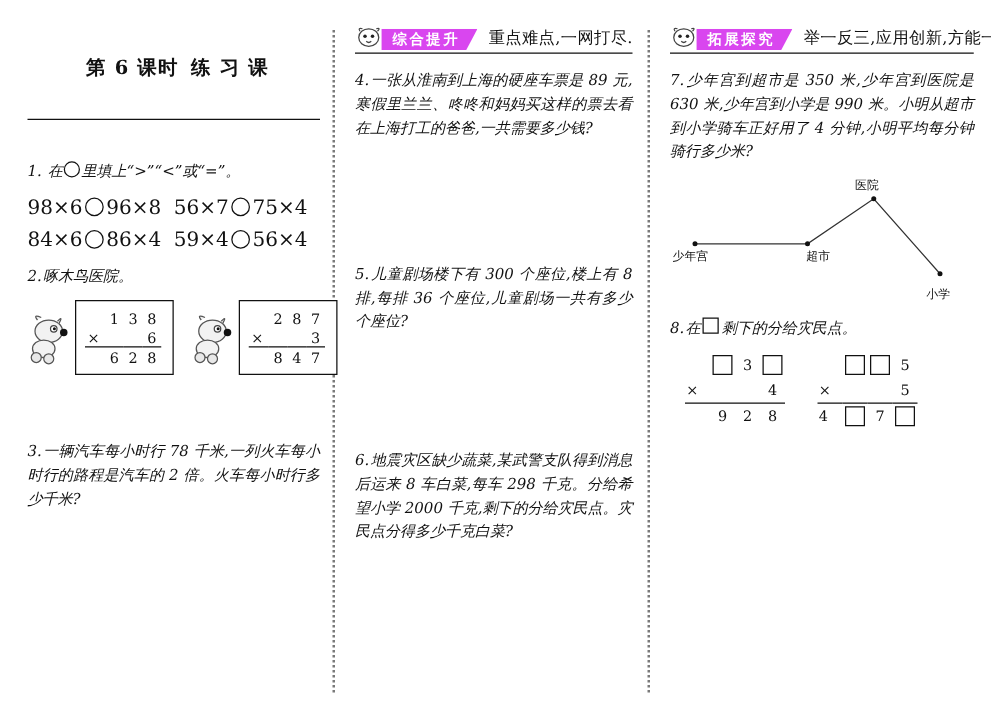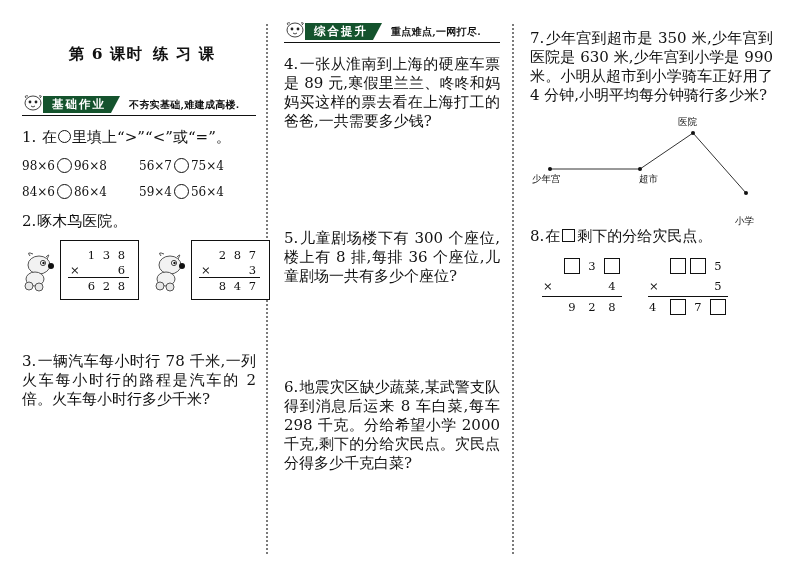--- a/index.html
+++ b/index.html
@@ -55,52 +55,53 @@
     height:18px;
   }
   .mascot{
     width:24px;height:20px;
     flex:none;
     position:relative;
     margin-right:-3px;
   }
   .mascot svg{display:block;}
   .badge{
-    background:#14532d;
+    background:#d946ef;
     color:#fff;
     font-size:11.5px;
     font-weight:bold;
     letter-spacing:2px;
     padding:2px 14px 2px 9px;
     line-height:13px;
     position:relative;
     font-family:"DejaVu Sans","Liberation Sans",sans-serif;
     clip-path:polygon(0 0,100% 0,calc(100% - 9px) 100%,0 100%);
     white-space:nowrap;
   }
   .badge-sub{
-    font-size:10px;
-    font-weight:bold;
+    font-size:13px;
+    font-weight:normal;
     margin-left:9px;
     letter-spacing:0.3px;
     white-space:nowrap;
     align-self:flex-end;
     padding-bottom:1px;
   }
   .banner-rule{
     border-bottom:1.4px solid #111;
     margin-top:2px;
   }
 
   
   .q{
-    font-size:15px;
+    font-size:12px;
     line-height:19px;
     text-align:justify;
     margin-top:13px;
+    font-style:italic;
   }
   .q.tight{margin-top:11px;}
   .num{margin-right:1px;}
 
   .circ{
     display:inline-block;
     width:11px;height:11px;
     border:1.2px solid #111;
     border-radius:50%;
     vertical-align:-1px;
@@ -110,21 +111,21 @@
     display:inline-block;
     width:11px;height:11px;
     border:1.2px solid #111;
     vertical-align:-1px;
     margin:0 2px;
   }
 
   
   .cmp-row{
     display:flex;
-    font-size:12px;
+    font-size:16px;
     margin-top:11px;
     line-height:14px;
   }
   .cmp{
     width:50%;
     display:flex;align-items:center;
     white-space:nowrap;
   }
   .cmp .o{
     width:13px;height:13px;
@@ -203,34 +204,20 @@
 
 <div class="page">
 
   <div class="col col-left">
 
     <div class="sheet-title">
       <span>第 6 课时</span><span class="sp"></span><span>练 习 课</span>
     </div>
 
     <div class="banner">
-      <div class="banner-row">
-        <span class="mascot">
-          <svg width="24" height="20" viewBox="0 0 24 20">
-            <ellipse cx="11" cy="10" rx="8" ry="7" fill="#fff" stroke="#444" stroke-width="1"></ellipse>
-            <path d="M4 5 Q2 2 6 3" fill="none" stroke="#444" stroke-width="1"></path>
-            <path d="M18 5 Q21 2 17 3" fill="none" stroke="#444" stroke-width="1"></path>
-            <circle cx="8" cy="9" r="1.4" fill="#222"></circle>
-            <circle cx="14" cy="9" r="1.4" fill="#222"></circle>
-            <path d="M9 13 Q11 15 13 13" fill="none" stroke="#444" stroke-width="1"></path>
-          </svg>
-        </span>
-        <span class="badge">基础作业</span>
-        <span class="badge-sub">不夯实基础,难建成高楼.</span>
-      </div>
       <div class="banner-rule"></div>
     </div>
 
     <div class="q tight">
       <span class="num">1.</span>
       <span>在</span><span class="circ"></span><span>里填上“&gt;”“&lt;”或“=”。</span>
     </div>
 
     <div class="cmp-row">
       <div class="cmp">
@@ -385,37 +372,54 @@
     <div class="q" style="margin-top:92px;">
       <span class="num">6.</span><span>地震灾区缺少蔬菜,某武警支队得到消息后运来 8 车白菜,每车 298 千克。分给希望小学 2000 千克,剩下的分给灾民点。灾民点分得多少千克白菜?</span>
     </div>
 
   </div>
 
   <div class="divider"></div>
 
   <div class="col col-right">
 
+    <div class="banner" style="margin-top:4px;">
+      <div class="banner-row">
+        <span class="mascot">
+          <svg width="24" height="20" viewBox="0 0 24 20">
+            <ellipse cx="11" cy="10" rx="8" ry="7" fill="#fff" stroke="#444" stroke-width="1"></ellipse>
+            <path d="M4 5 Q2 2 6 3" fill="none" stroke="#444" stroke-width="1"></path>
+            <path d="M18 5 Q21 2 17 3" fill="none" stroke="#444" stroke-width="1"></path>
+            <circle cx="8" cy="9" r="1.4" fill="#222"></circle>
+            <circle cx="14" cy="9" r="1.4" fill="#222"></circle>
+            <path d="M9 13 Q11 15 13 13" fill="none" stroke="#444" stroke-width="1"></path>
+          </svg>
+        </span>
+        <span class="badge">拓展探究</span>
+        <span class="badge-sub">举一反三,应用创新,方能一显身手!</span>
+      </div>
+      <div class="banner-rule"></div>
+    </div>
 
     <div class="q tight">
       <span class="num">7.</span><span>少年宫到超市是 350 米,少年宫到医院是 630 米,少年宫到小学是 990 米。小明从超市到小学骑车正好用了 4 分钟,小明平均每分钟骑行多少米?</span>
     </div>
 
     <div class="map-wrap">
       <svg width="250" height="96" viewBox="0 0 250 96">
         <polyline points="20,52 110,52 163,16 216,76" fill="none" stroke="#333" stroke-width="1"></polyline>
         <circle cx="20" cy="52" r="2" fill="#111"></circle>
         <circle cx="110" cy="52" r="2" fill="#111"></circle>
         <circle cx="163" cy="16" r="2" fill="#111"></circle>
         <circle cx="216" cy="76" r="2" fill="#111"></circle>
       </svg>
       <span class="map-label" style="left:2px;top:56px;">少年宫</span>
       <span class="map-label" style="left:109px;top:56px;">超市</span>
       <span class="map-label" style="left:148px;top:-1px;">医院</span>
-      <span class="map-label" style="left:205px;top:98px;">小学</span>
+      <span class="map-label" style="left:205px;top:86px;">小学</span>
     </div>
 
     <div class="q" style="margin-top:14px;">
       <span class="num">8.</span><span>在</span><span class="sqr"></span><span>剩下的分给灾民点。</span>
     </div>
 
     <div class="puz-row">
 
       <table class="puz">
         <tbody>

